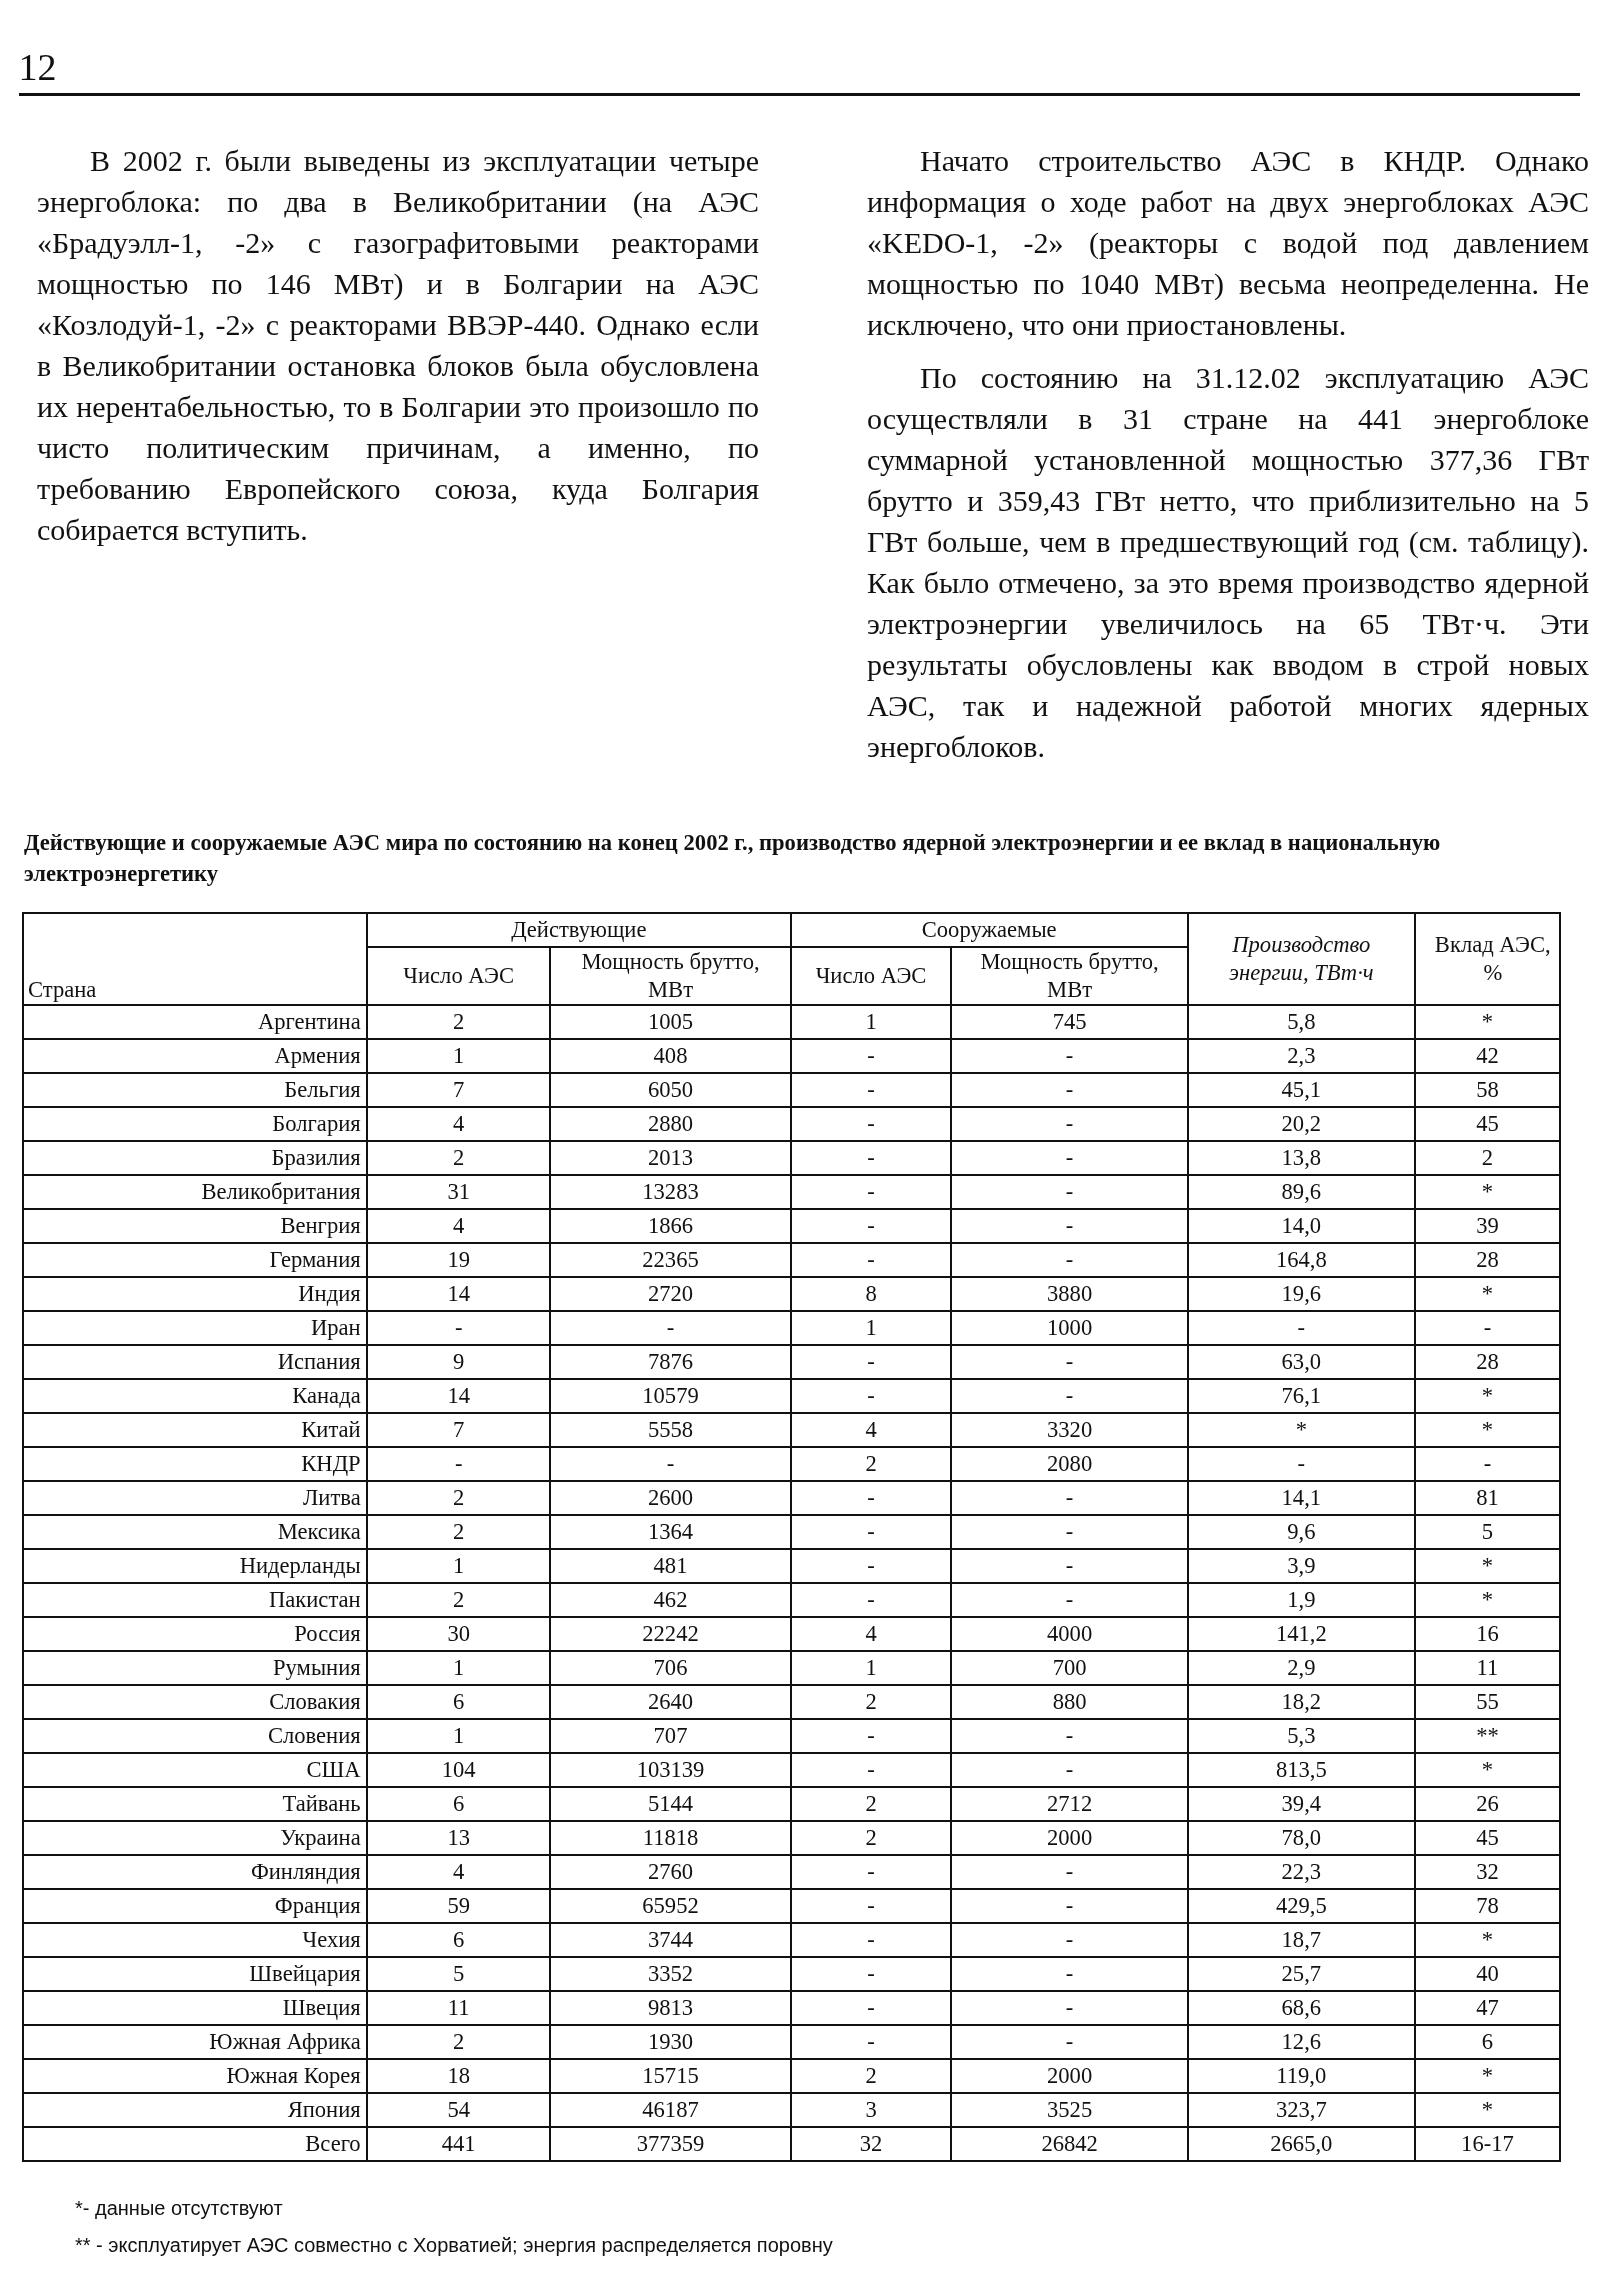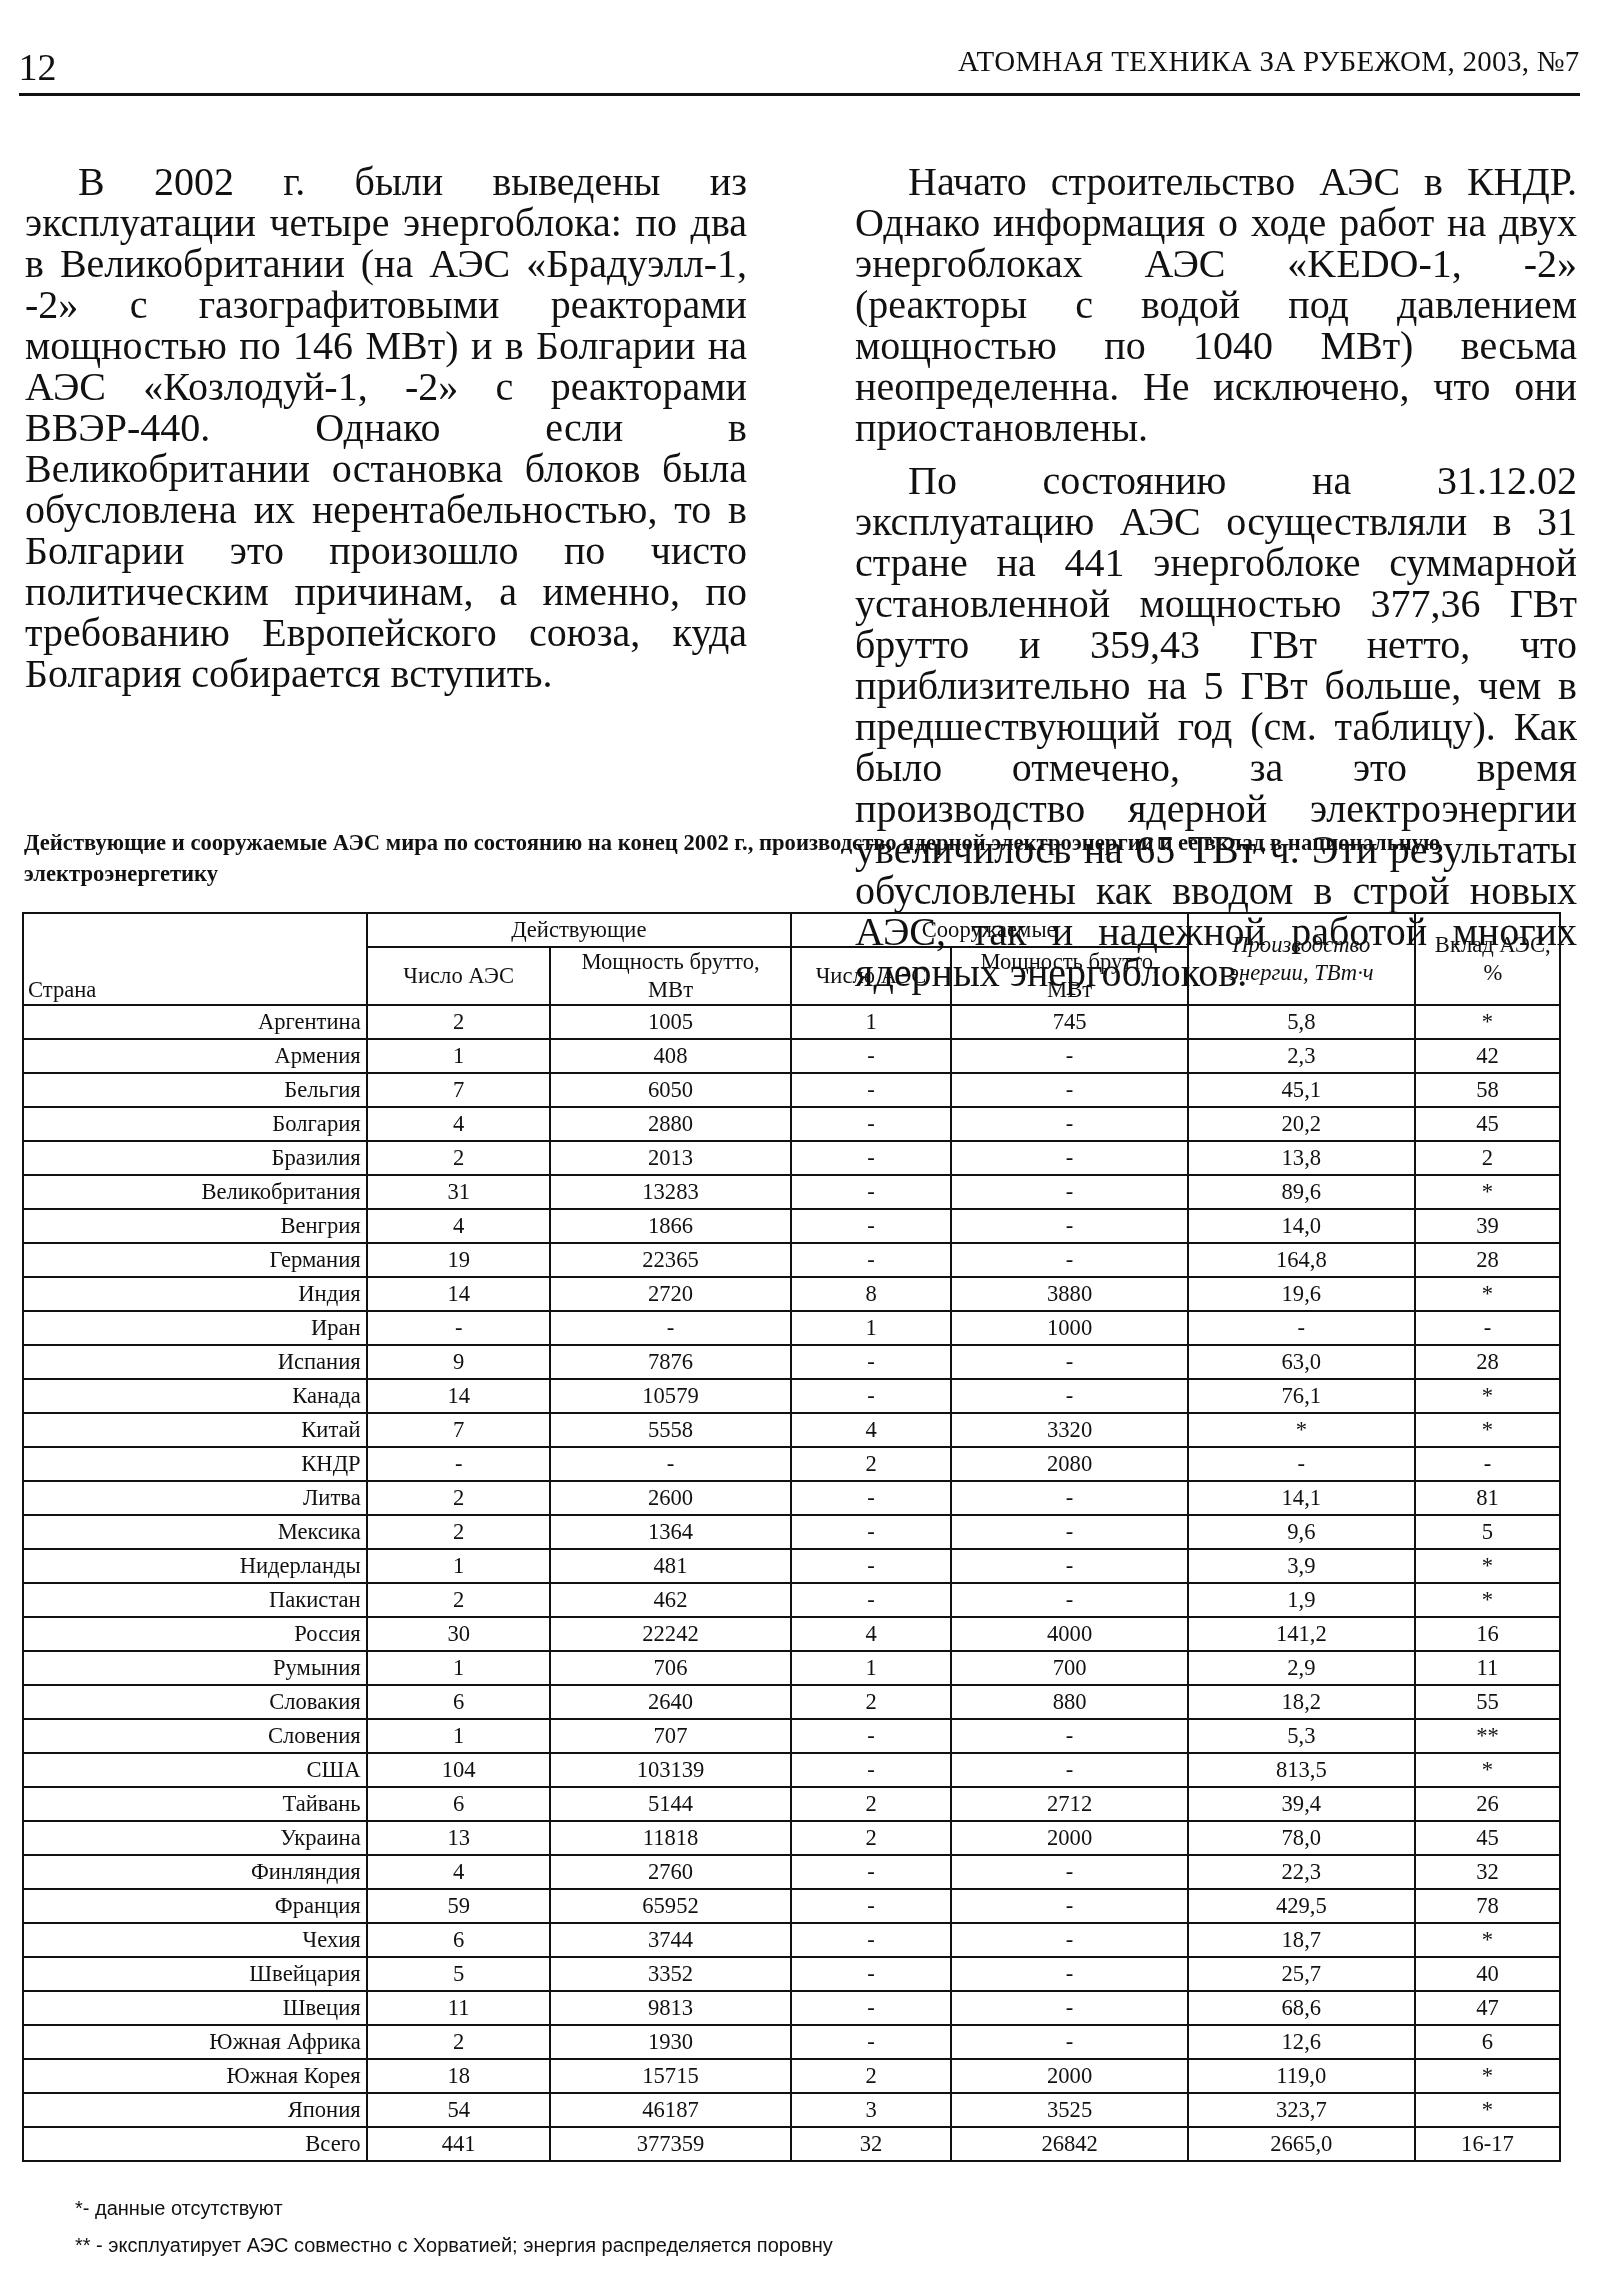--- a/index.html
+++ b/index.html
@@ -2,22 +2,22 @@
 <html style="font-size:10.7px"><head>
 <meta charset="utf-8">
 <style>
   html, body { margin:0; padding:0; background:#fff; }
   body { width:1598px; height:2295px; position:relative; overflow:hidden; color:#111;
          font-family:"Liberation Serif","DejaVu Serif",serif; }
   .header { position:absolute; left:18.6px; top:40px; width:1561px; height:53px;
             border-bottom:3.3px solid #111; }
   .page-num { position:absolute; left:0; top:5.3px; font-size:38px; }
   .journal { position:absolute; right:0; top:5.3px; font-size:29px; letter-spacing:0.3px; }
-  .col { position:absolute; top:161px; width:722px; font-size:40px; line-height:41px;
-         text-align:justify; }
+  .col { position:absolute; top:140px; width:722px; font-size:30px; line-height:41px;
+         text-align:justify;margin-left:12px; }
   .col.left { left:25px; }
   .col.right { left:855px; }
   .col p { margin:0 0 12px 0; text-indent:53px; }
   .caption { position:absolute; left:24px; top:827px; width:1555px; font-size:22.6px;
              line-height:31px; font-weight:bold; font-family:Liberation Serif, serif; }
   table { position:absolute; left:22px; top:912px; width:1539px; border-collapse:collapse;
           font-size:22.6px; }
   th, td { border:2px solid #111; padding:0 5.3px; height:32px; text-align:center; font-weight:normal; }
   thead th { line-height:28px; }
   td.country { text-align:right; padding-left:4px; }
@@ -27,21 +27,20 @@
   .w-n2 { width:150px; } .w-p2 { width:226px; }
   .w-prod { width:216px;font-style:italic; } .w-share { width:123px;padding-left:16px; }
   .footnotes { position:absolute; left:75px; top:2190px; font-size:20px; line-height:37px;
                font-family:"Liberation Sans","DejaVu Sans",sans-serif; }
 </style>
 </head>
 <body>
 
 <div class="header">
   <span class="page-num">12</span>
-  <span class="journal">АТОМНАЯ ТЕХНИКА ЗА РУБЕЖОМ, 2003, №7</span>
 </div>
 
 <div class="col left">
   <p>В 2002 г. были выведены из эксплуатации четыре энергоблока: по два в Великобритании (на АЭС «Брадуэлл-1, -2» с газографитовыми реакторами мощностью по 146 МВт) и в Болгарии на АЭС «Козлодуй-1, -2» с реакторами ВВЭР-440. Однако если в Великобритании остановка блоков была обусловлена их нерентабельностью, то в Болгарии это произошло по чисто политическим причинам, а именно, по требованию Европейского союза, куда Болгария собирается вступить.</p>
 </div>
 <div class="col right">
   <p>Начато строительство АЭС в КНДР. Однако информация о ходе работ на двух энергоблоках АЭС «KEDO-1, -2» (реакторы с водой под давлением мощностью по 1040 МВт) весьма неопределенна. Не исключено, что они приостановлены.</p>
   <p>По состоянию на 31.12.02 эксплуатацию АЭС осуществляли в 31 стране на 441 энергоблоке суммарной установленной мощностью 377,36 ГВт брутто и 359,43 ГВт нетто, что приблизительно на 5 ГВт больше, чем в предшествующий год (см. таблицу). Как было отмечено, за это время производство ядерной электроэнергии увеличилось на 65 ТВт·ч. Эти результаты обусловлены как вводом в строй новых АЭС, так и надежной работой многих ядерных энергоблоков.</p>
 </div>
 

